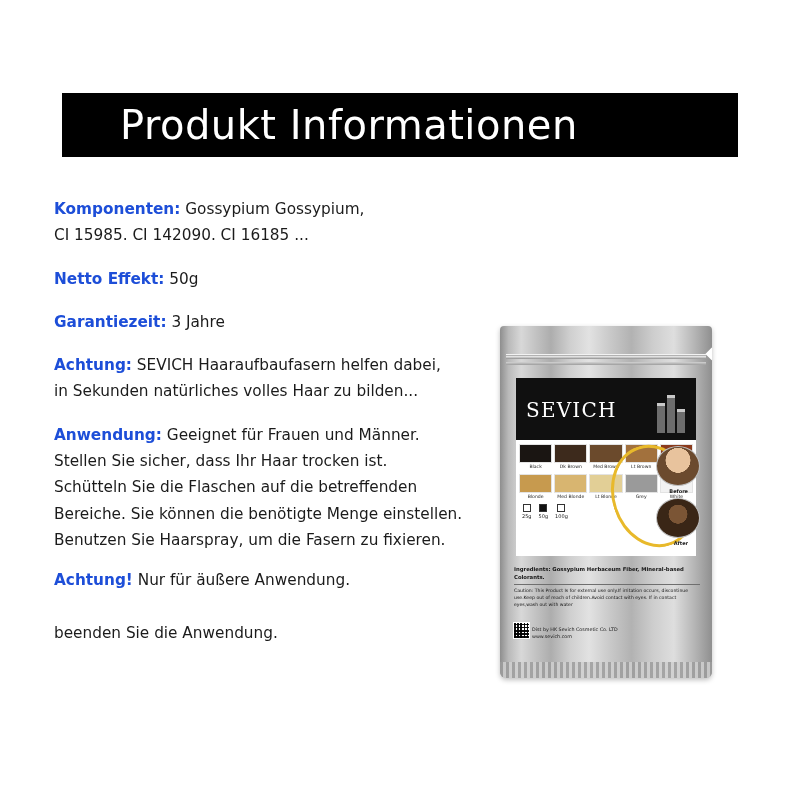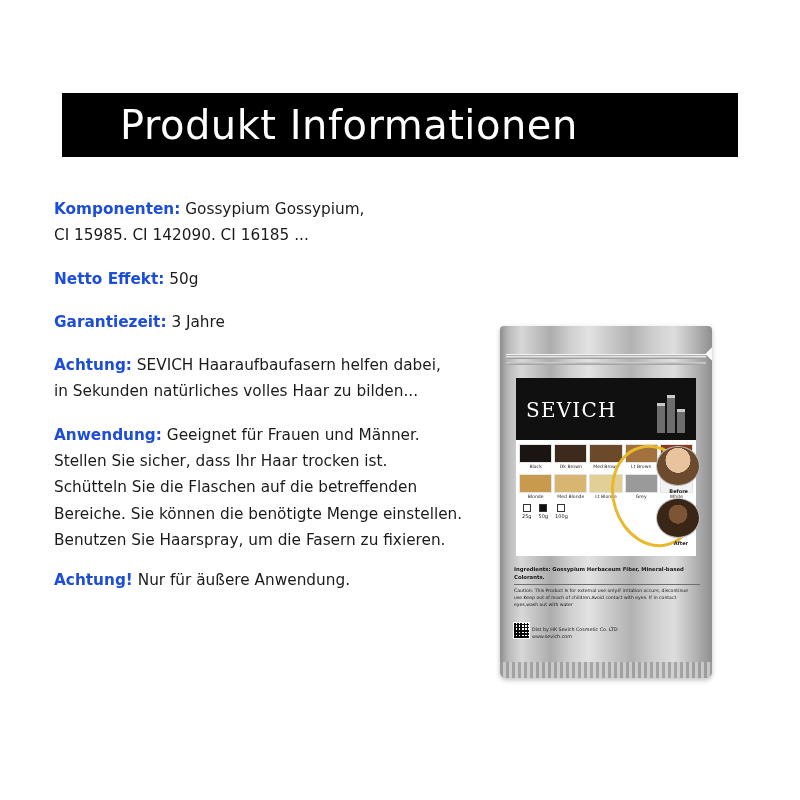--- a/index.html
+++ b/index.html
@@ -313,20 +313,21 @@
       <span class="lbl">Anwendung:</span><span class="txt"> Geeignet für Frauen und Männer.</span><br>
       <span class="txt">Stellen Sie sicher, dass Ihr Haar trocken ist.</span><br>
       <span class="txt">Schütteln Sie die Flaschen auf die betreffenden</span><br>
       <span class="txt">Bereiche. Sie können die benötigte Menge einstellen.</span><br>
       <span class="txt">Benutzen Sie Haarspray, um die Fasern zu fixieren.</span>
     </div>
 
     <div class="block">
       <span class="lbl">Achtung!</span><span class="txt"> Nur für äußere Anwendung.</span><br>
       <br>
+      <span class="txt">beenden Sie die Anwendung.</span>
     </div>
   </div>
 
   <div class="pouch-wrap">
     <div class="pouch">
       <div class="notch"></div>
       <div class="zip"></div>
       <div class="zip2"></div>
 
       <div class="label">

